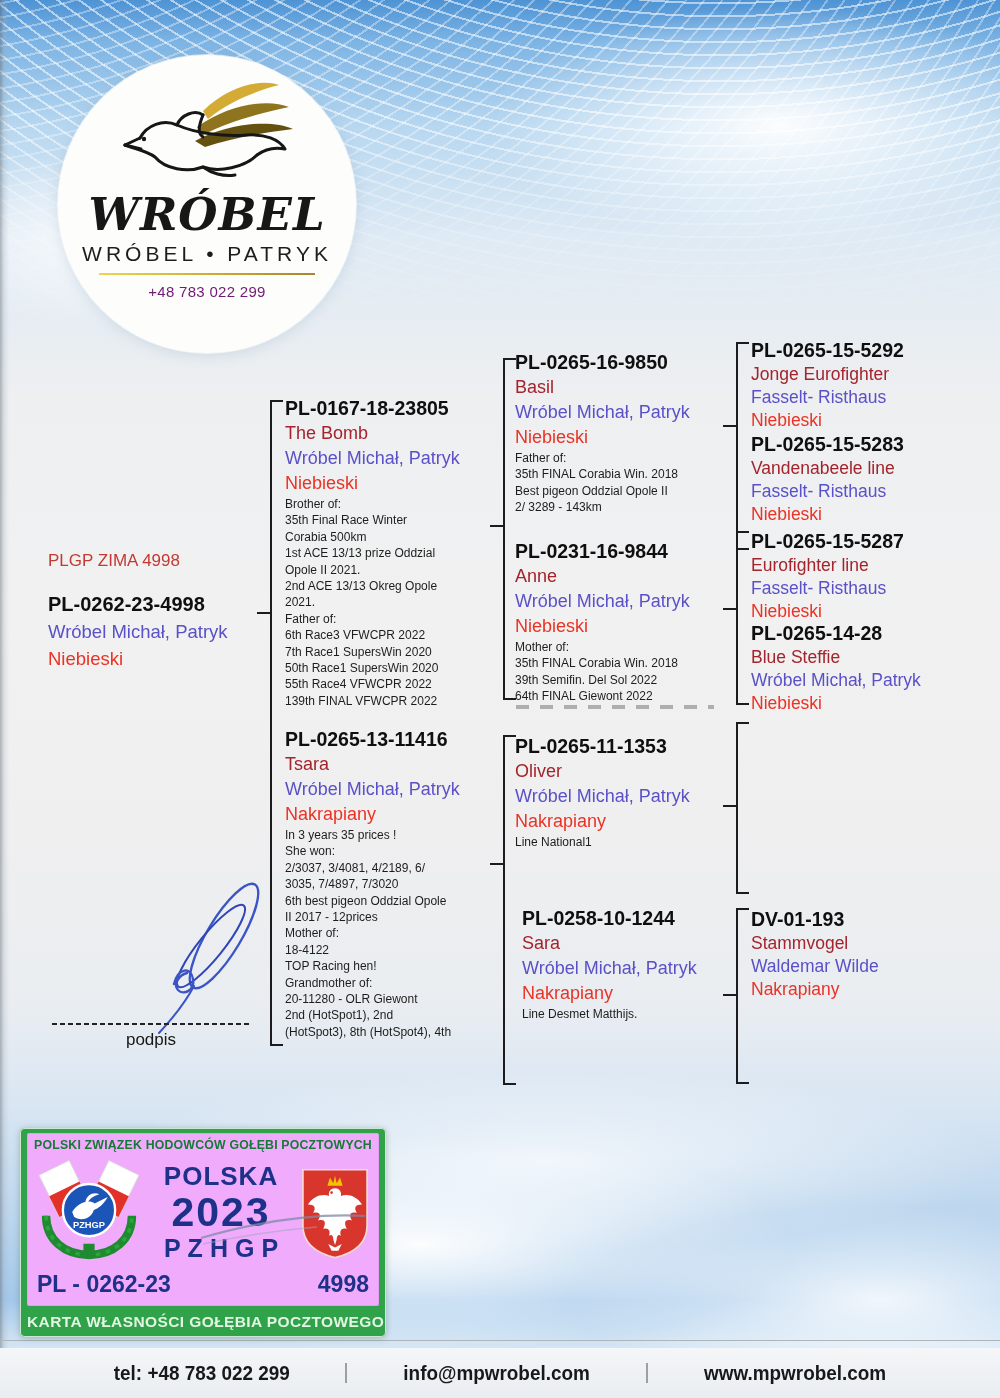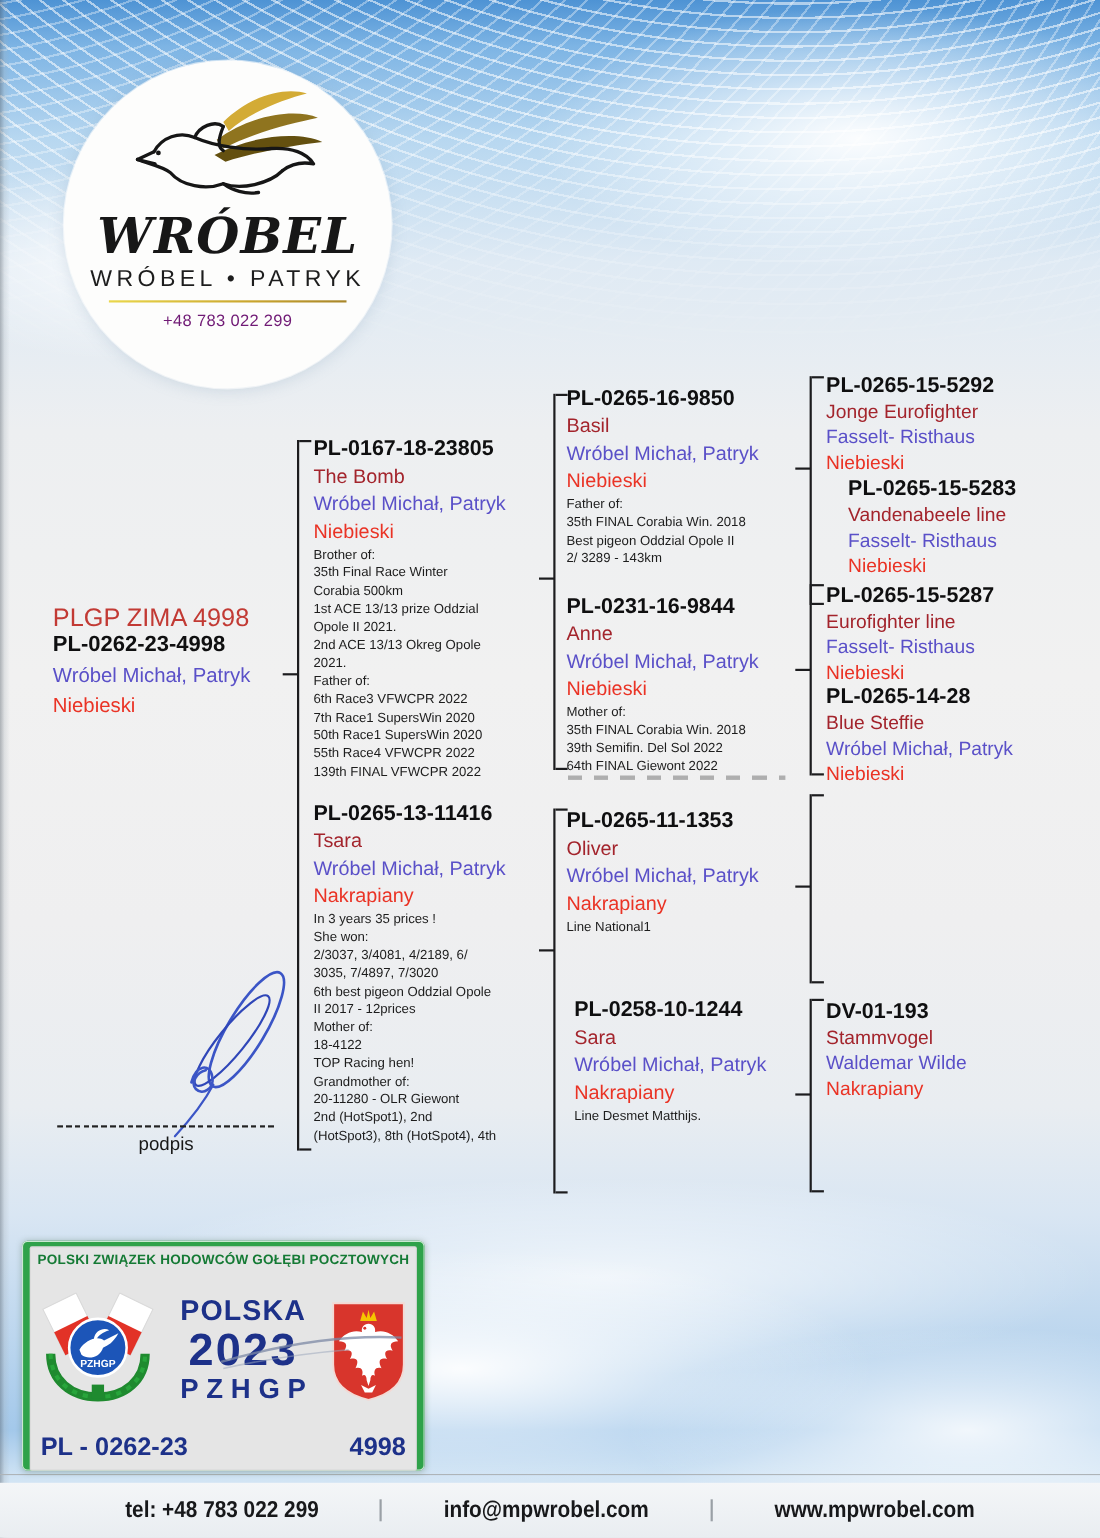--- a/index.html
+++ b/index.html
@@ -47,21 +47,21 @@
   
   .ped{ position:absolute; z-index:2; }
   .ring { font-size:19.5px; font-weight:bold; color:#0f0f10; line-height:25px; white-space:nowrap;}
   .pname{ font-size:18px; color:#a3242c; line-height:25px; white-space:nowrap;}
   .owner{ font-size:18px; color:#5a50c8; line-height:25px; white-space:nowrap;}
   .trait{ font-size:18px; color:#ea3325; line-height:25px; white-space:nowrap;}
   .dl   { font-size:12px; color:#1d1d1d; line-height:16.4px; white-space:nowrap;}
   .ped.gg .pname,.ped.gg .owner,.ped.gg .trait{ font-size:17.5px; line-height:23px;}
 
   .subject{ position:absolute; left:48px; top:549px; z-index:2;}
-  .subject .tag{ font-size:23px; color:#c23a34; line-height:24px; white-space:nowrap;}
+  .subject .tag{ font-size:17px; color:#c23a34; line-height:24px; margin-bottom:18px; white-space:nowrap;}
   .subject .ring{ font-size:20px; line-height:27px;}
   .subject .owner,.subject .trait{ font-size:18.5px; line-height:27px;}
 
   
   .bracket{ position:absolute; border-left:2px solid #1c1c1e; z-index:1;}
   .bracket::before{ content:""; position:absolute; left:0; top:0; width:11px; height:2px; background:#1c1c1e;}
   .bracket::after { content:""; position:absolute; left:0; bottom:0; width:11px; height:2px; background:#1c1c1e;}
   .bracket .mid{ position:absolute; left:-15px; width:14px; height:2px; background:#1c1c1e;}
 
   
@@ -73,21 +73,21 @@
   .sig-line{ position:absolute; left:52px; top:1023px; width:198px; height:2px;
     background:repeating-linear-gradient(90deg,#222 0 5px, transparent 5px 8px); z-index:2;}
   .sig-label{ position:absolute; left:52px; top:1030px; width:198px; text-align:center;
     font-size:17px; color:#171717; z-index:2;}
 
   
   .card{ position:absolute; left:20px; top:1128px; width:366px; height:209px;
     background:#2fa24a; border-radius:5px; padding:5px 7px 0 7px; z-index:3;
     box-shadow:0 1px 6px rgba(60,90,60,.35), inset 0 0 0 1px rgba(255,255,255,.75);
     display:flex; flex-direction:column;}
-  .card-panel{ background:#e5e5e5; border-radius:2px; flex:1 1 auto; display:flex; flex-direction:column;
+  .card-panel{ background:#f0abfc; border-radius:2px; flex:1 1 auto; display:flex; flex-direction:column;
     box-shadow:inset 0 0 0 1px rgba(0,0,0,.06);}
   .card-fed{ text-align:center; font-size:12.3px; font-weight:600; color:#157a35;
     letter-spacing:.2px; padding:5px 2px 2px 2px; white-space:nowrap;}
   .card-mid{ flex:1 1 auto; display:flex; align-items:center; justify-content:space-between; padding:0 6px;}
   .card-center{ text-align:center; color:#1d3189; font-weight:bold; line-height:1; flex:1 1 auto;}
   .card-center .c1{ font-size:26px; letter-spacing:1px;}
   .card-center .c2{ font-size:41px; letter-spacing:2px; margin:3px 0;}
   .card-center .c3{ font-size:25px; letter-spacing:7px; text-indent:7px;}
   .card-nums{ display:flex; justify-content:space-between; padding:2px 10px 8px 10px;
     font-size:23px; font-weight:bold; color:#1d3189;}
@@ -237,21 +237,21 @@
     <div class="trait">Nakrapiany</div>
     <div class="dl">Line Desmet Matthijs.</div>
   </div>
 
   <div class="ped gg" style="left:751px;top:338px">
     <div class="ring">PL-0265-15-5292</div>
     <div class="pname">Jonge Eurofighter</div>
     <div class="owner">Fasselt- Risthaus</div>
     <div class="trait">Niebieski</div>
   </div>
-  <div class="ped gg" style="left:771px;top:432px">
+  <div class="ped gg" style="left:751px;top:432px">
     <div class="ring">PL-0265-15-5283</div>
     <div class="pname">Vandenabeele line</div>
     <div class="owner">Fasselt- Risthaus</div>
     <div class="trait">Niebieski</div>
   </div>
   <div class="ped gg" style="left:751px;top:529px">
     <div class="ring">PL-0265-15-5287</div>
     <div class="pname">Eurofighter line</div>
     <div class="owner">Fasselt- Risthaus</div>
     <div class="trait">Niebieski</div>
@@ -312,20 +312,21 @@
           <path d="M37 94 L45 98 L53 94 L49 102 L41 102 Z" fill="#ffffff"></path>
           <path d="M36 25 L39 15 L43 22 L45 13 L47 22 L51 15 L54 25 Z" fill="#f5c400"></path>
           <circle cx="41" cy="33" r="1.6" fill="#d8352c"></circle>
         </svg>
       </div>
       <div class="card-nums">
         <span>PL - 0262-23</span>
         <span>4998</span>
       </div>
     </div>
+    <div class="card-caption">KARTA  WŁASNOŚCI GOŁĘBIA POCZTOWEGO</div>
   </div>
   <svg class="pen-scratch" width="175" height="55" viewBox="0 0 175 55">
     <path d="M6 38 C 55 24, 115 13, 170 16" stroke="#7d8aa6" stroke-width="2.2" fill="none"></path>
     <path d="M8 44 C 45 36, 85 30, 122 27" stroke="#9aa5ba" stroke-width="1.4" fill="none" opacity=".7"></path>
   </svg>
 
   <div class="scan-line"></div>
   <div class="footer">
     <span class="f-item">tel: +48 783 022 299</span>
     <span class="sep"></span>

